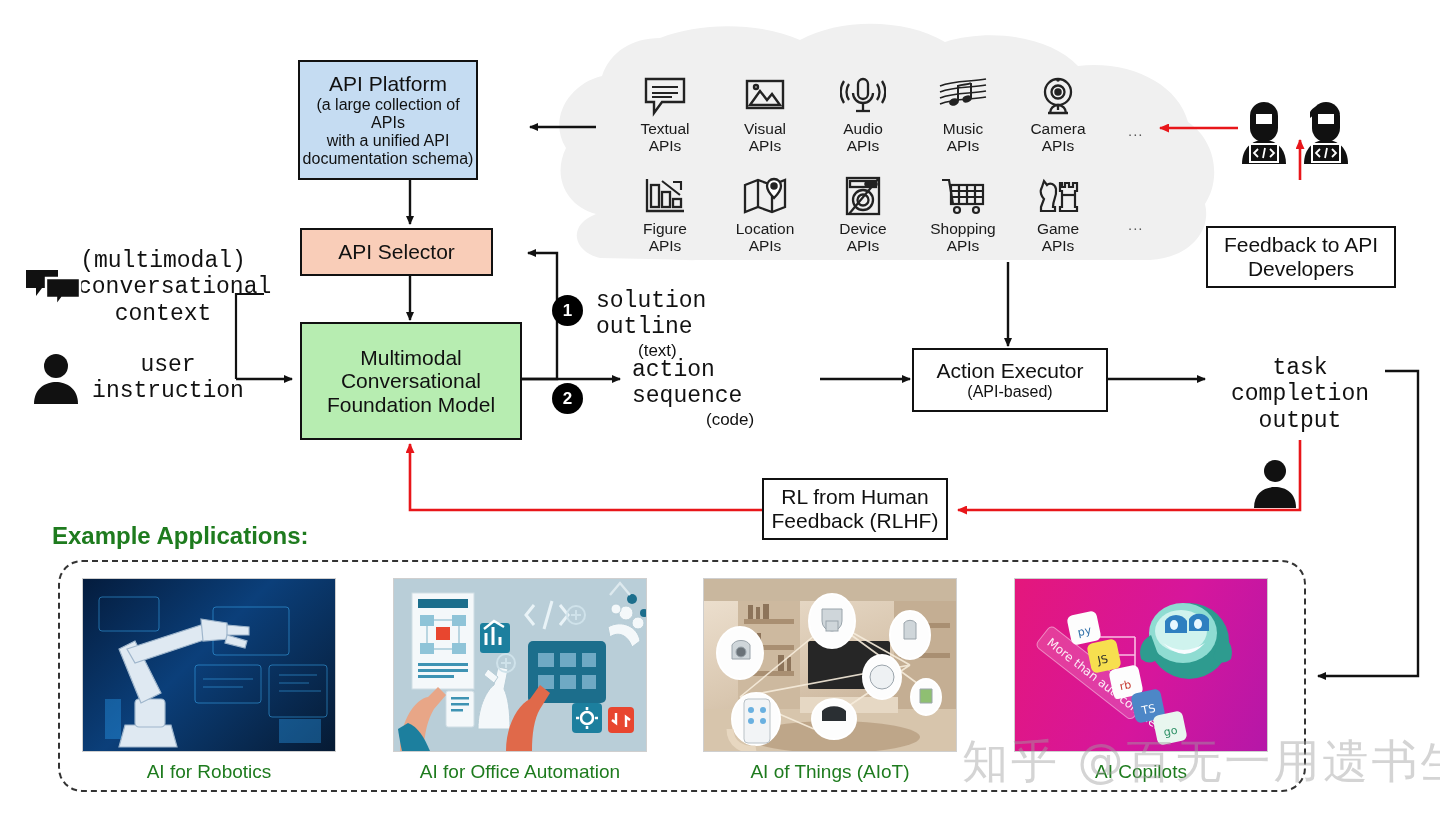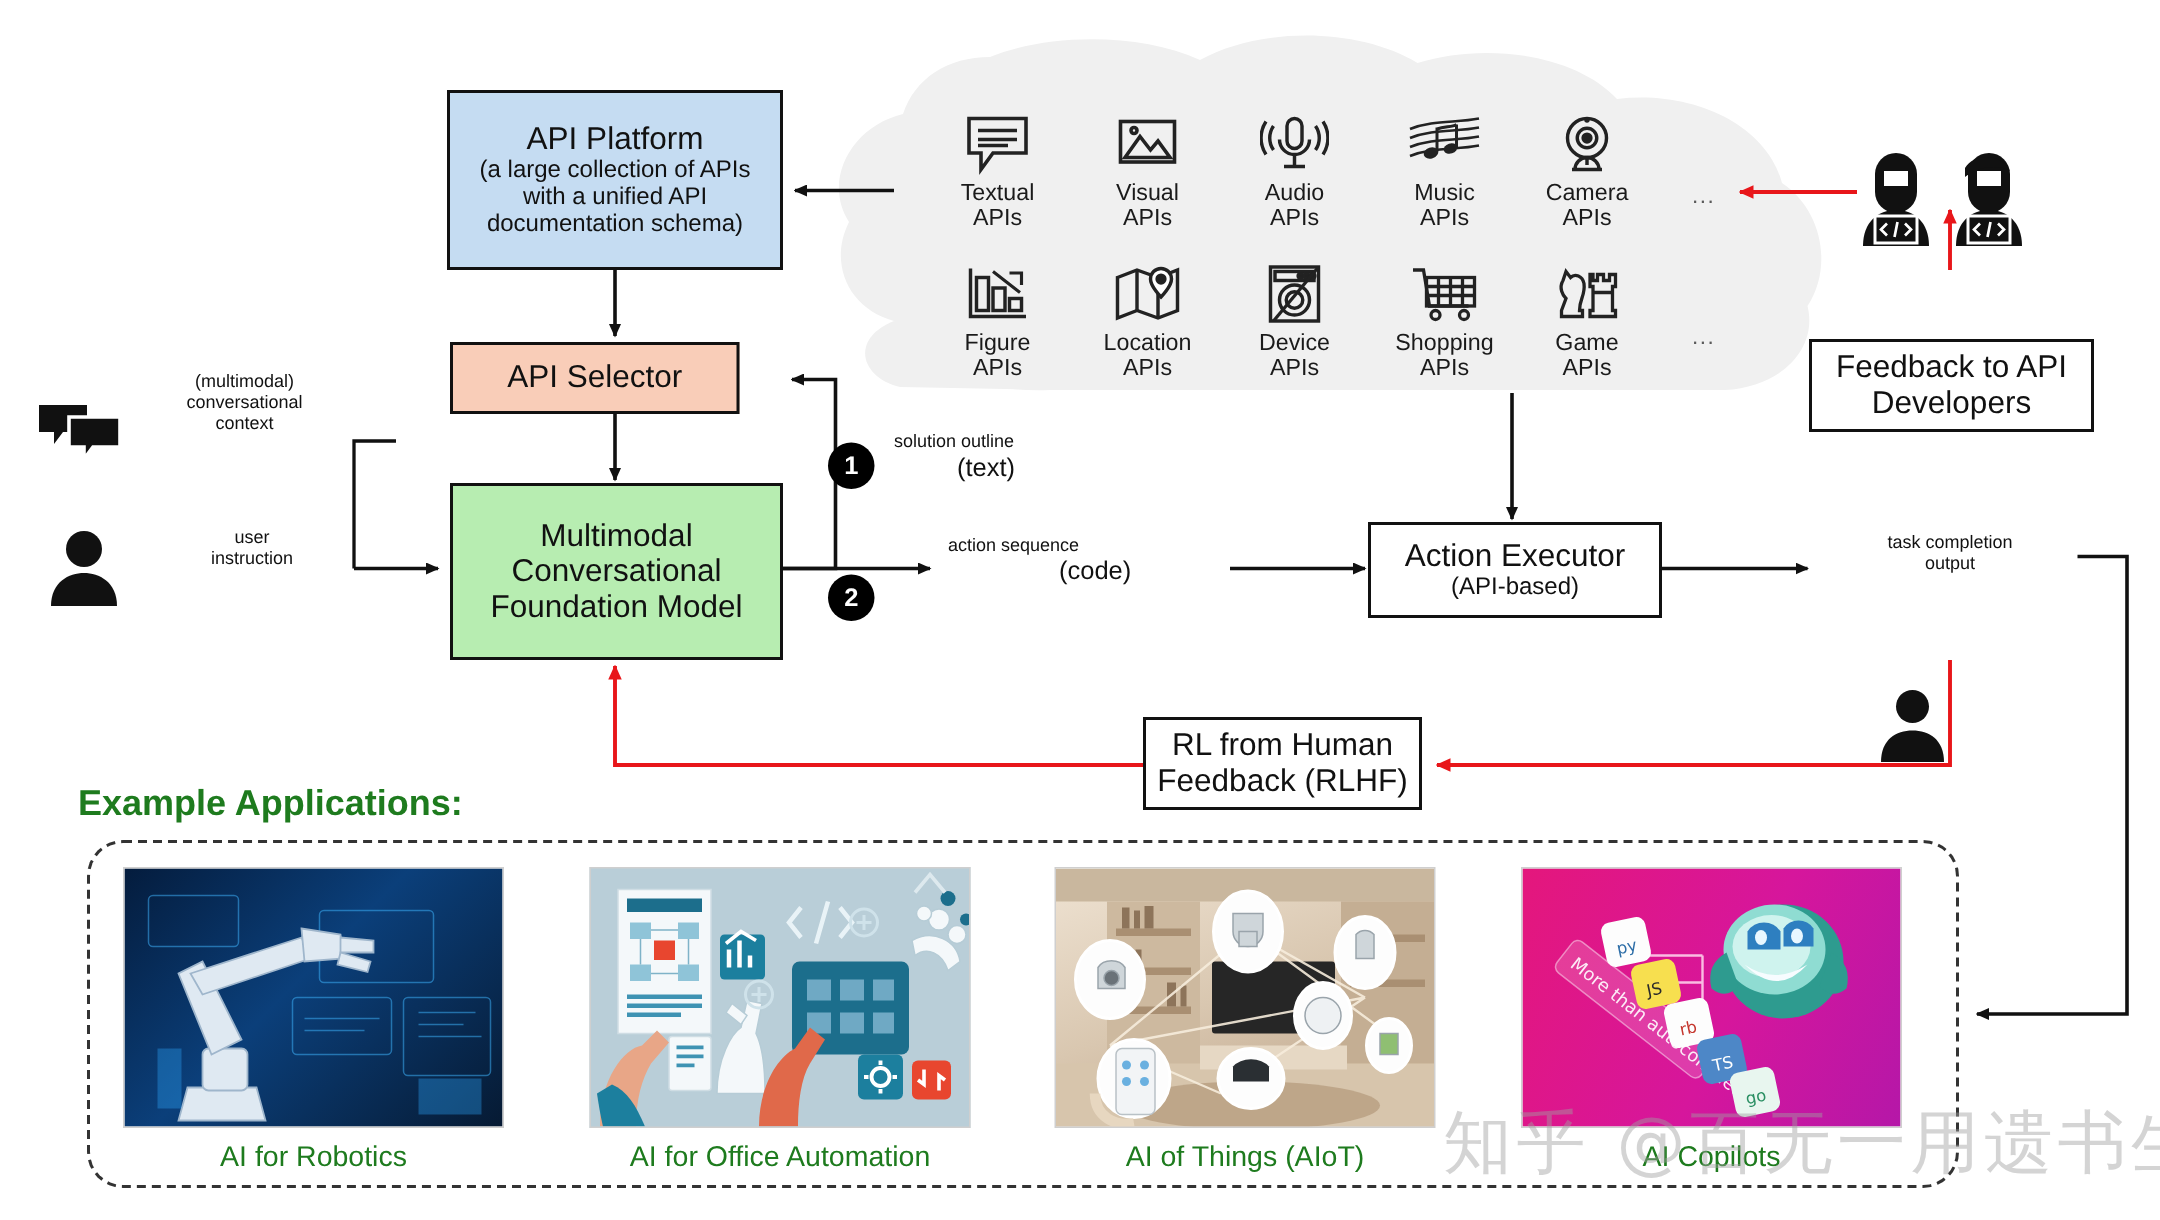--- a/index.html
+++ b/index.html
@@ -6,21 +6,21 @@
   body{width:1440px;height:813px;position:relative;overflow:hidden;
        font-family:"Liberation Sans","DejaVu Sans",sans-serif;color:#111;}
   .stage{position:absolute;inset:0;}
   svg.layer{position:absolute;left:0;top:0;width:1440px;height:813px;overflow:visible;}
   .box{position:absolute;box-sizing:border-box;border:2.5px solid #111;
        display:flex;flex-direction:column;align-items:center;justify-content:center;
        text-align:center;line-height:1.12;background:#fff;}
   .box .t1{font-size:21px;}
   .box .t2{font-size:16px;}
   .lbl{position:absolute;text-align:center;line-height:1.15;}
-  .lbl .a{font-size:12px;display:block;}
+  .lbl .a{font-size:23px;display:block;font-family:Liberation Mono, monospace;}
   .lbl .b{font-size:17px;display:block;}
   .apiItem{position:absolute;width:96px;text-align:center;}
   .apiItem .nm{font-size:15.5px;line-height:1.1;color:#1a1a1a;}
   .apiItem .gl{height:48px;display:flex;align-items:center;justify-content:center;}
   .dots{position:absolute;color:#5a5a5a;font-size:15px;letter-spacing:1px;}
   .badge{position:absolute;width:31px;height:31px;border-radius:50%;background:#000;
          color:#fff;font-size:17px;font-weight:bold;display:flex;align-items:center;justify-content:center;}
   .appsTitle{position:absolute;font-size:24px;font-weight:bold;color:#1E7B1E;}
   .appsBox{position:absolute;border:2px dashed #333;border-radius:24px;box-sizing:border-box;}
   .app{position:absolute;text-align:center;}
@@ -233,21 +233,21 @@
     <g stroke="#E8161A" stroke-width="2.6" fill="none">
       <path d="M1300,285 L1300,230" marker-end="url(#ahR)"></path>
       <path d="M1300,180 L1300,140" marker-end="url(#ahR)"></path>
       <path d="M1300,140 L1194,128" stroke-width="0"></path>
       <path d="M1238,128 L1160,128" marker-end="url(#ahR)"></path>
       <path d="M1300,440 L1300,510 L958,510" marker-end="url(#ahR)"></path>
       <path d="M762,510 L410,510 L410,444" marker-end="url(#ahR)"></path>
     </g>
   </svg>
 
-  <div class="box" style="left:298px;top:60px;width:224px;height:120px;background:#C5DCF2;text-align:center;">
+  <div class="box" style="left:298px;top:60px;width:180px;height:120px;background:#C5DCF2;text-align:center;">
     <div class="t1">API Platform</div>
     <div class="t2">(a large collection of APIs</div>
     <div class="t2">with a unified API</div>
     <div class="t2">documentation  schema)</div>
   </div>
 
   <div class="box" style="left:300px;top:228px;width:193px;height:48px;background:#F9CDB8;">
     <div class="t1">API Selector</div>
   </div>
 

